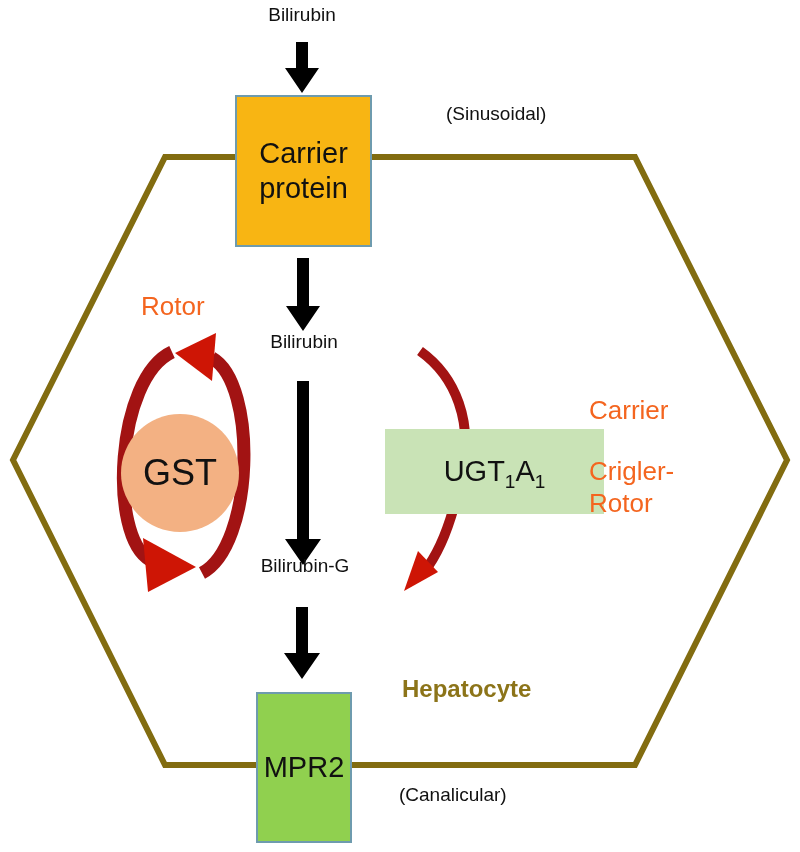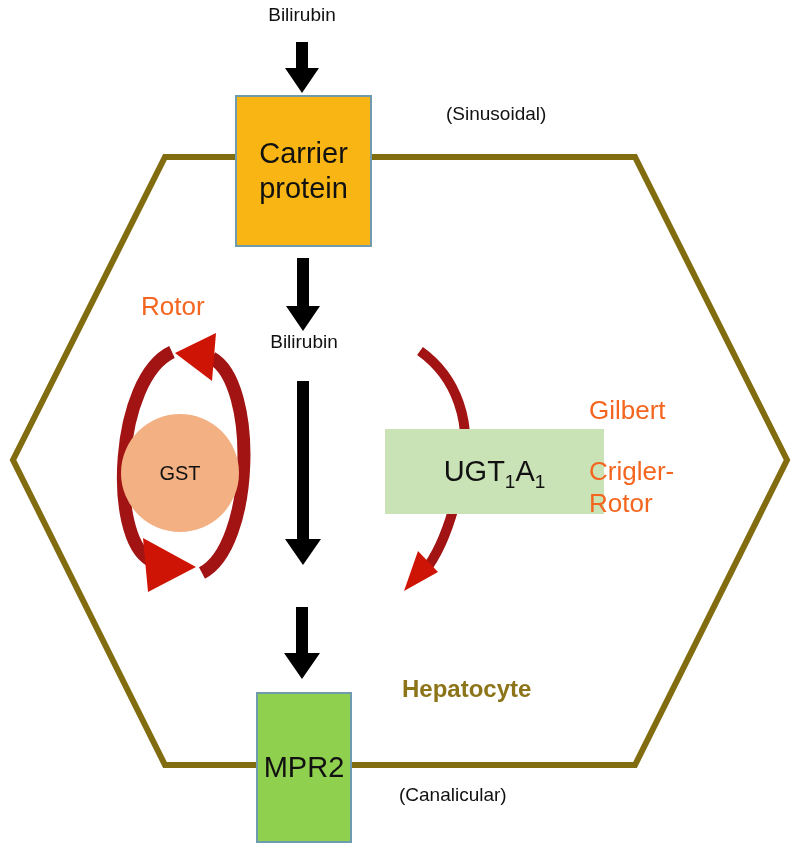--- a/index.html
+++ b/index.html
@@ -26,21 +26,21 @@
   .carrier-box{left:235px; top:95px; width:137px; height:152px;
        background:var(--carrier_box); border:2px solid var(--box_border);
        font-size:29px; line-height:1.22;}
   .ugt-box{left:385px; top:429px; width:219px; height:85px;
        background:var(--ugt_box); font-size:29px;}
   .ugt-box sub{font-size:19px; line-height:0;}
   .mpr2-box{left:256px; top:692px; width:96px; height:151px;
        background:var(--mpr2_box); border:2px solid var(--box_border);
        font-size:29px;}
   .gst-circle{left:121px; top:414px; width:118px; height:118px;
-       border-radius:50%; background:var(--gst_circle); font-size:20px;}
+       border-radius:50%; background:var(--gst_circle); font-size:36px;}
   .hepatocyte{left:402px; top:676px; font-size:24px; font-weight:bold;
        color:var(--hepatocyte_label);}
 </style>
 </head>
 <body>
 
 <div class="stage">
 
   <svg width="800" height="852" viewBox="0 0 800 852">
 
@@ -77,23 +77,24 @@
   </div>
 
   <div class="label main-label centered" style="left:202px; top:5px; width:200px;">Bilirubin</div>
 
   <div class="label main-label" style="left:412px; top:104px;margin-left:34px;">(Sinusoidal)</div>
 
   <div class="label orange" style="left:141px; top:292px;">Rotor</div>
 
   <div class="label main-label centered" style="left:204px; top:332px; width:200px;">Bilirubin</div>
 
-  <div class="label orange" style="left:589px; top:396px;">Gilbert</div>
+  <div class="label orange" style="left:589px; top:396px;">Carrier</div>
 
   <div class="label orange" style="left:589px; top:456px; line-height:1.22;">Crigler-
 Rotor</div>
 
+  <div class="label main-label centered" style="left:205px; top:556px; width:200px;">Bilirubin-G</div>
 
   <div class="label hepatocyte">Hepatocyte</div>
 
   <div class="label main-label" style="left:399px; top:785px;">(Canalicular)</div>
 
 </div>
 
 </body></html>

